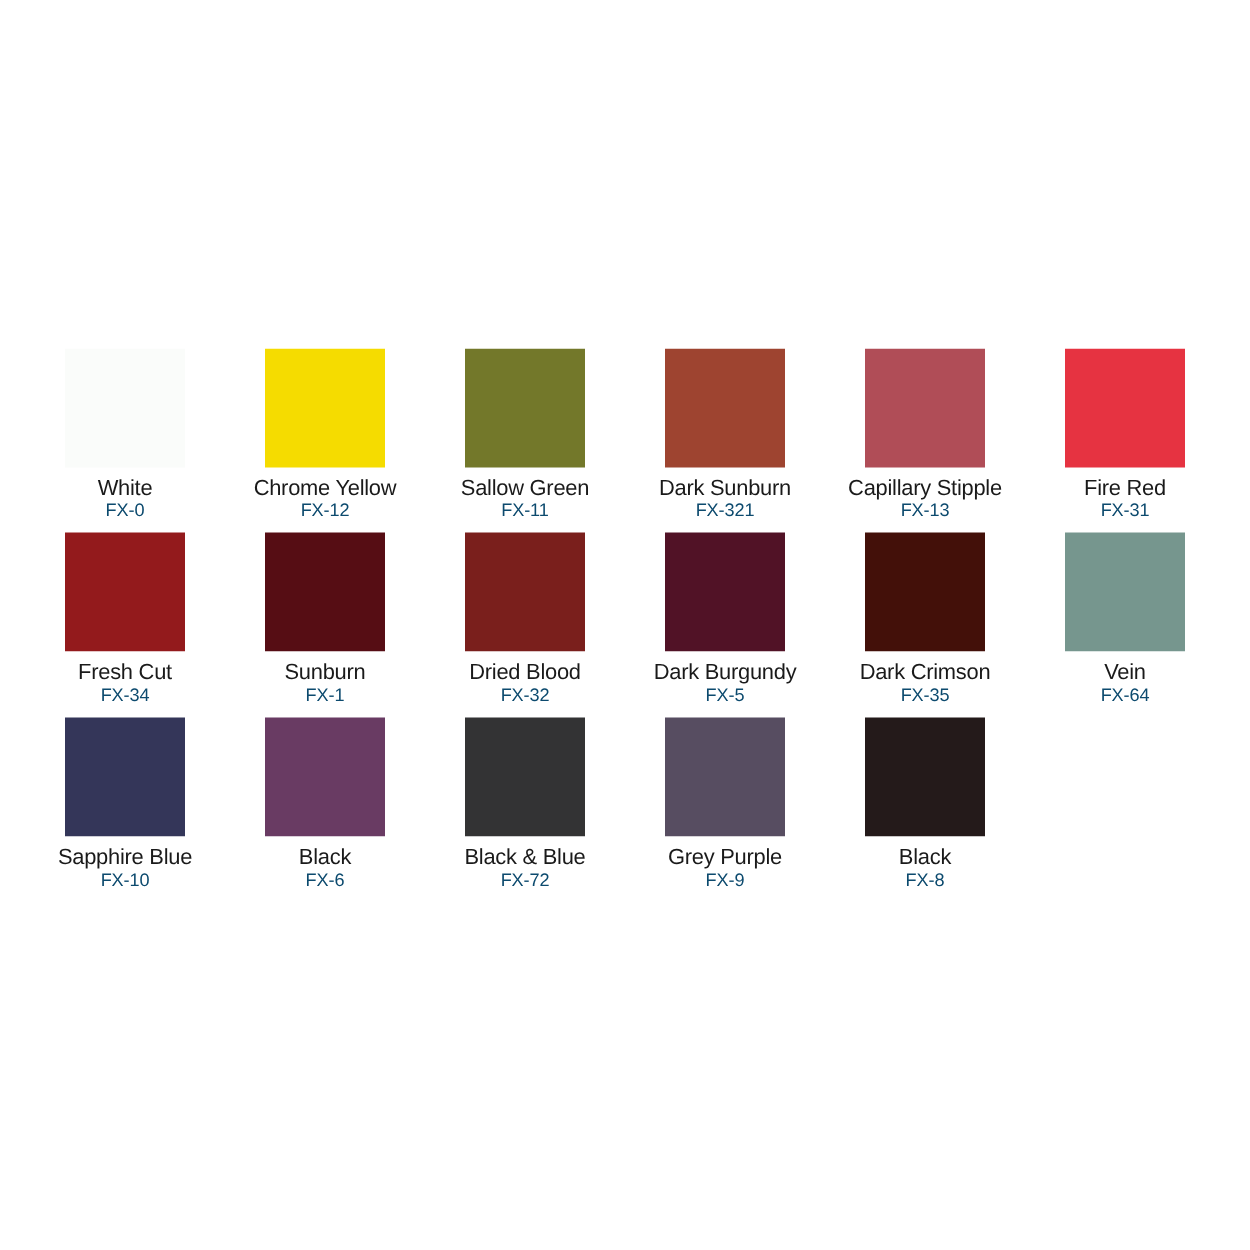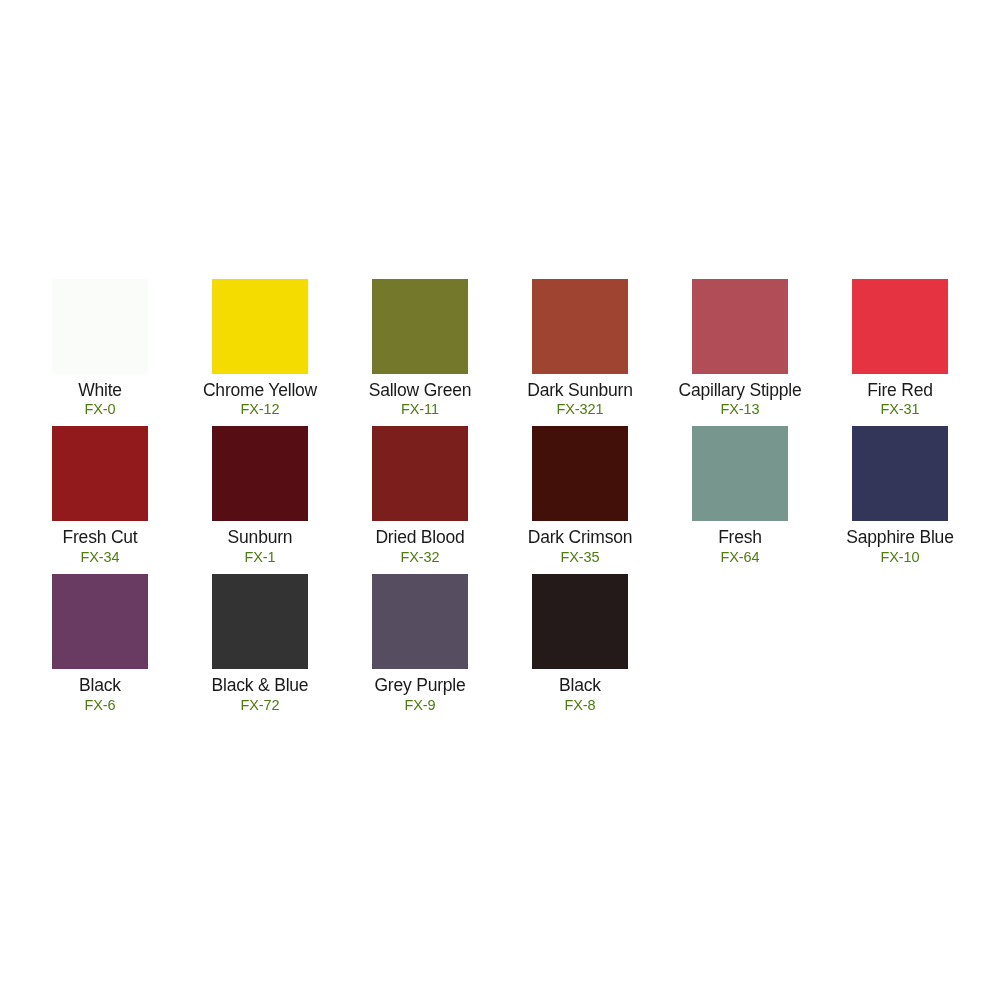--- a/index.html
+++ b/index.html
@@ -56,21 +56,21 @@
     color: #1a1a1a;
     text-align: center;
     white-space: nowrap;
     letter-spacing: -0.2px;
   }
 
   .swatch-code {
     margin-top: 3px;
     font-size: 14.5px;
     line-height: 1.02;
-    color: #4d7c0f;
+    color: #0c4a6e;
     text-align: center;
     white-space: nowrap;
     letter-spacing: -0.1px;
   }
 </style>
 </head>
 <body>
 
 <div class="sheet">
   <div class="swatch-grid">
@@ -113,27 +113,32 @@
         <div class="swatch-chip" style="background: rgb(86, 13, 20);"></div>
         <div class="swatch-label">Sunburn</div>
         <div class="swatch-code">FX-1</div>
       </div>
       <div class="swatch-cell">
         <div class="swatch-chip" style="background: rgb(122, 31, 28);"></div>
         <div class="swatch-label">Dried Blood</div>
         <div class="swatch-code">FX-32</div>
       </div>
       <div class="swatch-cell">
+        <div class="swatch-chip" style="background: rgb(81, 18, 38);"></div>
+        <div class="swatch-label">Dark Burgundy</div>
+        <div class="swatch-code">FX-5</div>
+      </div>
+      <div class="swatch-cell">
         <div class="swatch-chip" style="background: rgb(67, 16, 9);"></div>
         <div class="swatch-label">Dark Crimson</div>
         <div class="swatch-code">FX-35</div>
       </div>
       <div class="swatch-cell">
         <div class="swatch-chip" style="background: rgb(118, 150, 142);"></div>
-        <div class="swatch-label">Fresh</div>
+        <div class="swatch-label">Vein</div>
         <div class="swatch-code">FX-64</div>
       </div>
       <div class="swatch-cell">
         <div class="swatch-chip" style="background: rgb(52, 54, 89);"></div>
         <div class="swatch-label">Sapphire Blue</div>
         <div class="swatch-code">FX-10</div>
       </div>
       <div class="swatch-cell">
         <div class="swatch-chip" style="background: rgb(105, 59, 99);"></div>
         <div class="swatch-label">Black</div>

